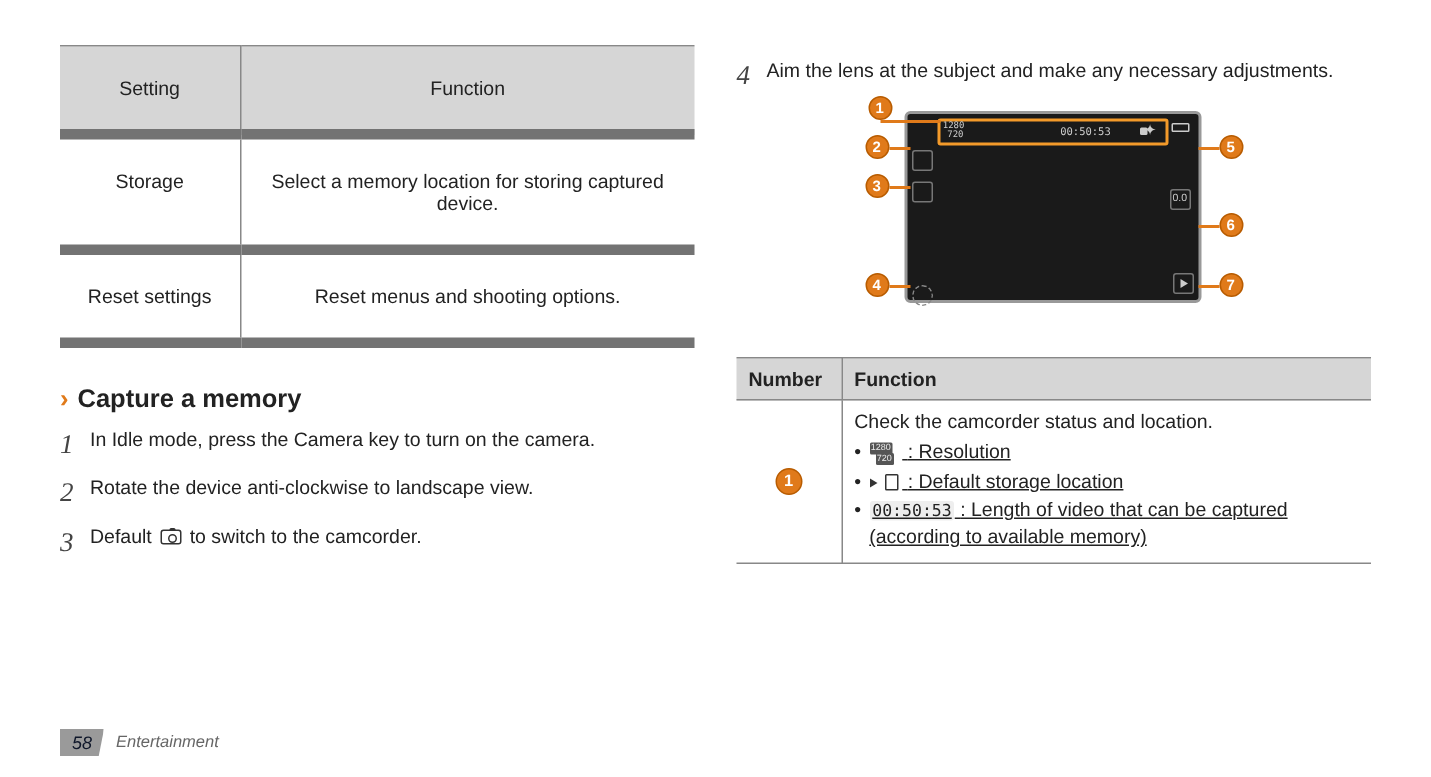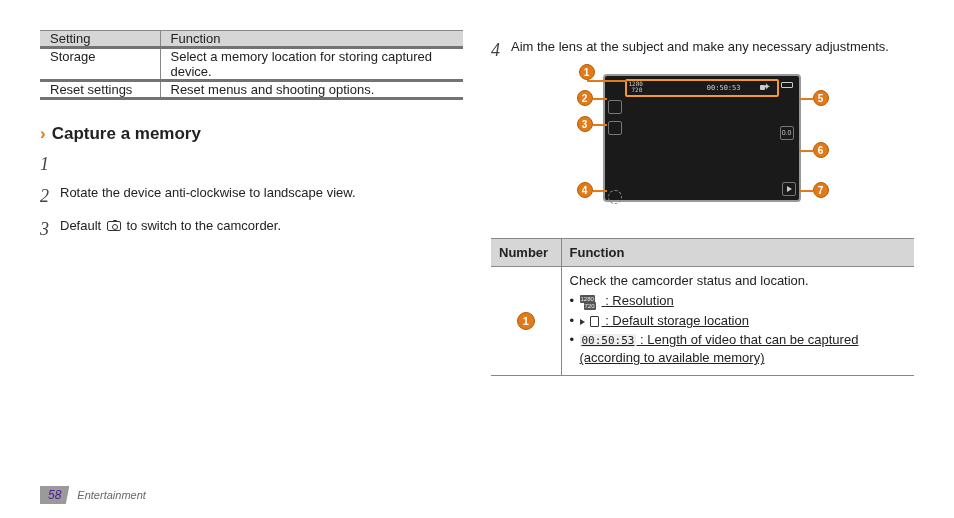--- a/index.html
+++ b/index.html
@@ -15,23 +15,23 @@
   }
   .cols { display: flex; gap: 28px; }
   .col { flex: 1; }
   table.settings {
     border-collapse: collapse;
     width: 100%;
     font-size: 13px;
   }
   table.settings th, table.settings td {
     border-top: 1px solid #888;
-    border-bottom: 3px solid #737373;
-    padding: 0 10px;
-    text-align: left;
+    border-bottom: 7px solid #737373;
+    padding: 20px 10px;
+    text-align: center;
     vertical-align: top;
   }
   table.settings th {
     background: #d6d6d6;
     font-weight: normal;
   }
   table.settings col.c1 { width: 120px; }
   .col-divider { border-right: 1px solid #888; }
 
   h2.section {
@@ -131,21 +131,21 @@
   .tinyic.store { width:18px;height:12px;}
   .tinyic.store::before{content:""; position:absolute; width:7px;height:9px; border:1px solid #333; left:10px; top:1px; border-radius:1px;}
   .tinyic.store::after{content:""; position:absolute; left:0; top:4px; border-left:5px solid #333; border-top:3px solid transparent; border-bottom:3px solid transparent;}
 
   .footer {
     position:absolute; bottom:14px; left:40px;
     display:flex; align-items:center; gap:8px;
     font-size:11px; font-style:italic; color:#666;
   }
   .pgnum {
-    background:#9a9a9a; color:#4c1d95; font-style:italic;
+    background:#9a9a9a; color:#0f172a; font-style:italic;
     padding:2px 8px; font-size:12px;
     clip-path: polygon(0 0, 100% 0, 88% 100%, 0 100%);
   }
 </style>
 </head>
 <body>
 
 <div class="cols">
 
   <div class="col">
@@ -170,20 +170,21 @@
     </tbody>
       </table>
 
     <h2 class="section">
       <span class="chev">›</span><span>Capture a memory</span>
     </h2>
 
     <ol class="steps">
       <li>
         <span class="num">1</span>
+        <span>In Idle mode, press the Camera key to turn on the camera.</span>
       </li>
       <li>
         <span class="num">2</span>
         <span>Rotate the device anti-clockwise to landscape view.</span>
       </li>
       <li>
         <span class="num">3</span>
         <span>
           <span>Default</span>
           <span class="cam-icon"></span>

